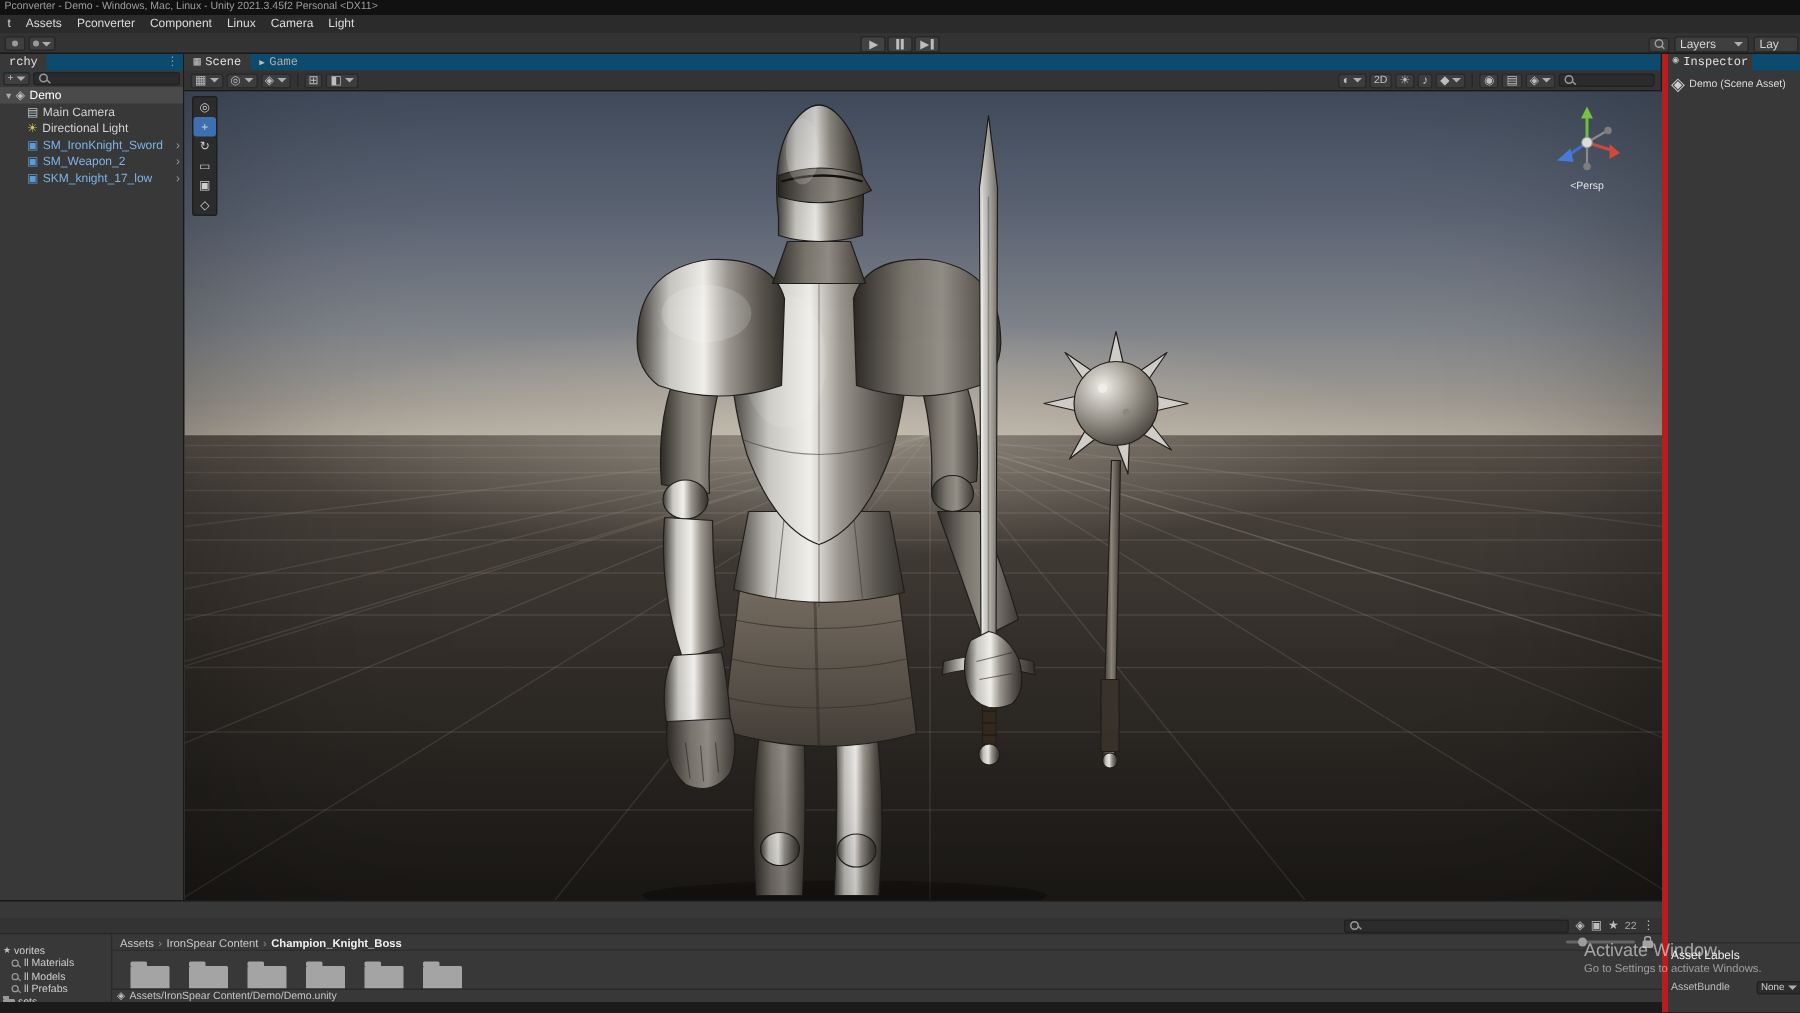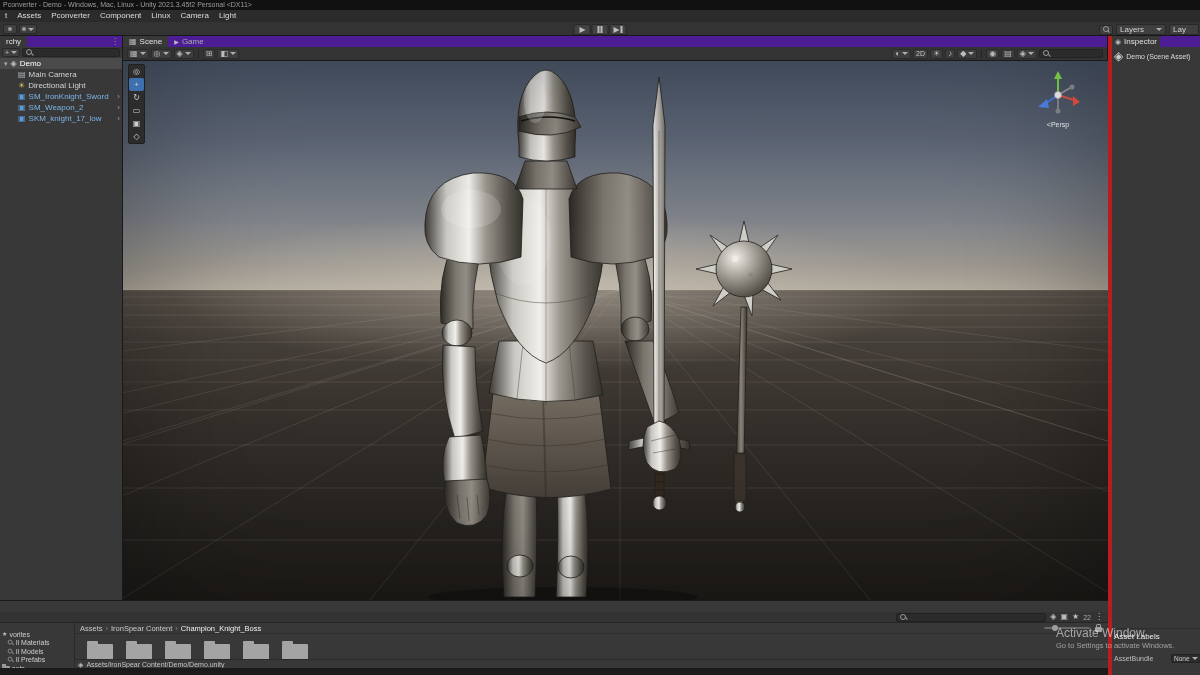--- a/index.html
+++ b/index.html
@@ -22,21 +22,21 @@
   .tr-btn { width:17px; height:11px; background:#424242; border:1px solid #282828; border-radius:2px;
             display:flex; align-items:center; justify-content:center; gap:1px; }
   .tri { width:0; height:0; border-top:3.5px solid transparent; border-bottom:3.5px solid transparent; border-left:6px solid #bdbdbd; }
   .bar { width:2px; height:7px; background:#bdbdbd; }
   .tb-right { position:absolute; right:0; top:2px; display:flex; gap:3px; align-items:center; padding-right:1px; }
   .dropdown { height:11px; background:#3f3f3f; border:1px solid #282828; border-radius:2px; font-size:8px;
               color:#d5d5d5; display:flex; align-items:center; justify-content:space-between; padding:0 3px; gap:3px; }
   .caret { width:0; height:0; border-left:3px solid transparent; border-right:3px solid transparent; border-top:3.5px solid #aeaeae; }
 
   
-  .panel-tabs { height:11px; background:#4c1d95; display:flex; align-items:flex-end; }
+  .panel-tabs { height:11px; background:#0c4a6e; display:flex; align-items:flex-end;font-family:Liberation Mono, monospace; }
   .tab { padding:0 6px; font-size:8px; line-height:11px; color:#ababab; display:flex; align-items:center; gap:3px; }
   .tab.active { background:#383838; color:#e0e0e0; }
   .gi { font-size:8px; line-height:1; color:#bdbdbd; }
   .more { margin-left:auto; padding:0 3px; font-size:8px; color:#9a9a9a; line-height:11px; }
   .searchbox { background:#2b2b2b; border:1px solid #222; border-radius:2px; height:9px;
                display:flex; align-items:center; gap:2px; padding:0 3px; }
   .mag { width:7px; height:7px; position:relative; flex:none; }
   .mag::before { content:""; position:absolute; left:0; top:0; width:4px; height:4px; border:1px solid #9a9a9a; border-radius:50%; }
   .mag::after { content:""; position:absolute; left:4.5px; top:4.5px; width:3px; height:1px; background:#9a9a9a; transform:rotate(45deg); }
 
@@ -86,21 +86,21 @@
                   display:flex; align-items:center; }
   .proj-tb-right { margin-left:auto; display:flex; align-items:center; gap:4px; padding-right:5px; }
   .proj-sidebar { position:absolute; left:0; top:22px; width:75px; height:46px; background:#383838; border-right:1px solid #2a2a2a; padding-top:7px; }
   .ps-row { height:8.5px; display:flex; align-items:center; gap:2px; font-size:7px; color:#cfcfcf; padding-left:2px; }
   .ps-row.indent { padding-left:7px; }
   .minifolder { width:8px; height:5px; background:#9a9a9a; border-radius:1px; position:relative; flex:none; }
   .minifolder::before { content:""; position:absolute; top:-1.5px; left:0; width:4px; height:1.5px; background:#9a9a9a; }
   .proj-main { position:absolute; left:75px; top:22px; width:1033px; height:46px; }
   .breadcrumbs { height:11px; background:#383838; border-bottom:1px solid #2e2e2e; display:flex; align-items:center; gap:3px;
                  padding-left:5px; font-size:7.5px; color:#c9c9c9; }
-  .crumb-last { color:#f0f0f0; font-weight:normal; }
+  .crumb-last { color:#f0f0f0; font-weight:bold; }
   .bc-right { margin-left:auto; display:flex; align-items:center; gap:5px; padding-right:6px; }
   .slider { width:46px; height:2px; background:#666; border-radius:1px; position:relative; }
   .slider-knob { position:absolute; left:8px; top:-2px; width:6px; height:6px; border-radius:50%; background:#9d9d9d; }
   .lock { width:7px; height:5px; background:#a5a5a5; border-radius:1px; position:relative; margin-top:3px; }
   .lock::before { content:""; position:absolute; top:-3px; left:1px; width:3px; height:3px; border:1px solid #a5a5a5; border-bottom:none; border-radius:2px 2px 0 0; }
   .folders { display:flex; gap:13px; padding:7px 0 0 12px; }
   .folder { width:26px; height:18px; background:#a4a4a4; border-radius:1px; position:relative; margin-top:3px; }
   .folder::before { content:""; position:absolute; top:-3px; left:0; width:11px; height:3px; background:#a4a4a4; border-radius:1px 1px 0 0; }
   .proj-status { position:absolute; left:0; bottom:0; width:100%; height:10px; background:#383838; border-top:1px solid #2a2a2a;
                  display:flex; align-items:center; gap:3px; padding-left:3px; font-size:7px; color:#c4c4c4; }

